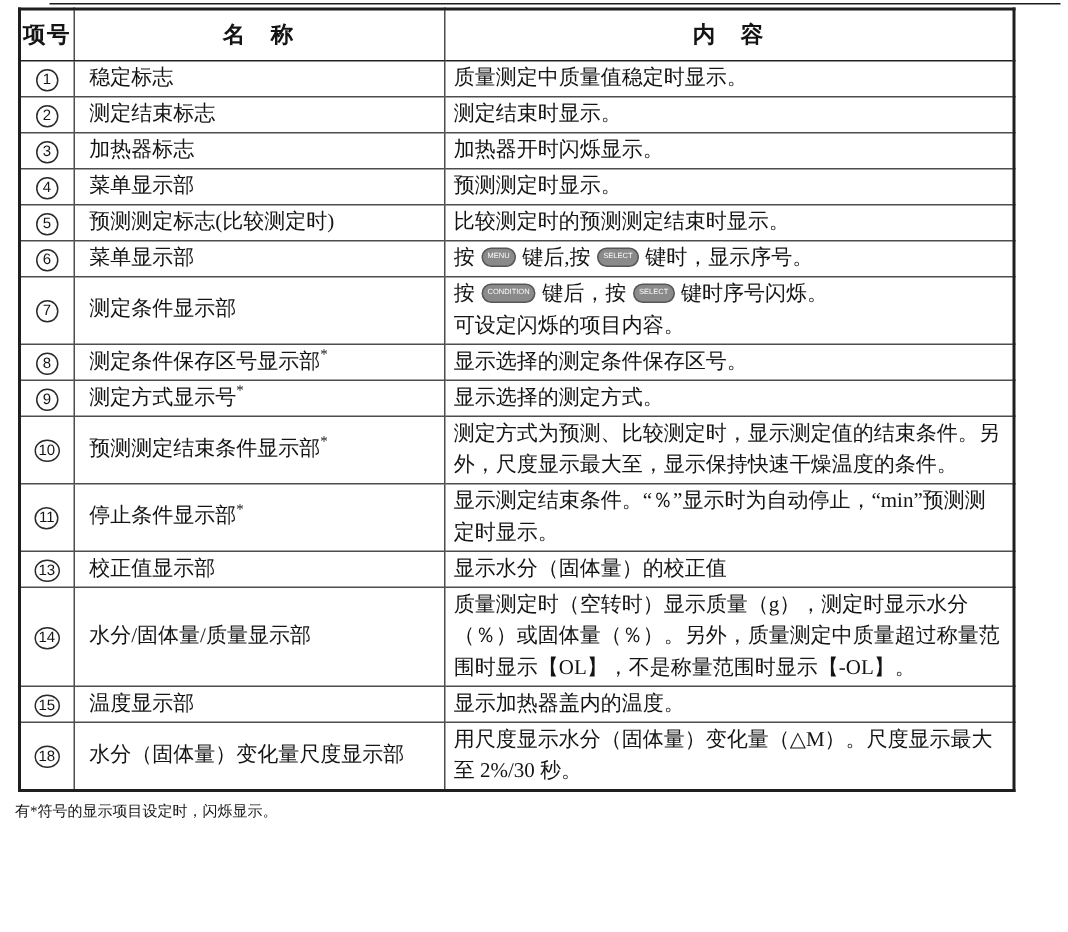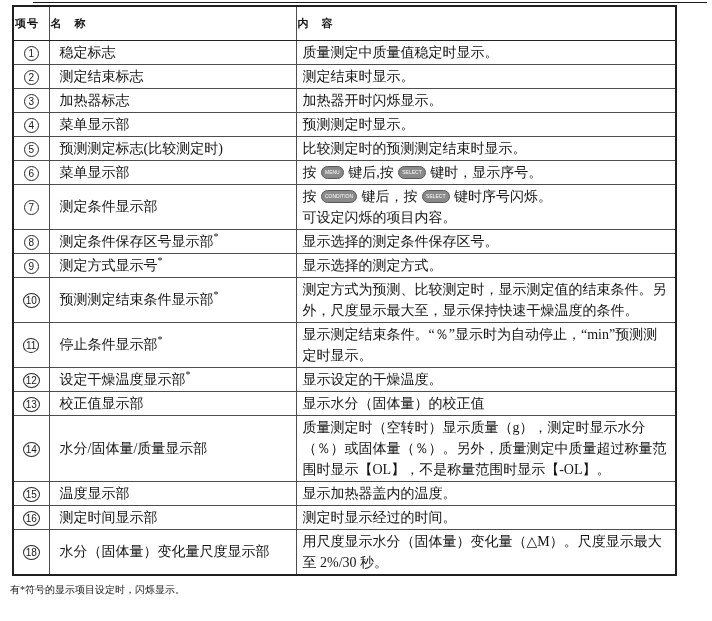--- a/index.html
+++ b/index.html
@@ -11,21 +11,21 @@
   table.spec{
     border-collapse:collapse;table-layout:fixed;
     margin:5px 0 0 12px;width:663px;
     border:2px solid #1f1f1f;
   }
   col.c-no{width:36px;}
   col.c-name{width:247px;}
   col.c-content{width:380px;}
   th,td{border:1px solid #4d4d4d;box-sizing:border-box;}
   thead tr{height:34px;}
-  th{font-size:11px;font-weight:bold;text-align:left;letter-spacing:1px;border-bottom:1px solid #222;}
+  th{font-size:15px;font-weight:bold;text-align:center;letter-spacing:1px;border-bottom:1px solid #222;}
   tbody tr{height:24px;}
   td{font-size:14px;line-height:21px;padding:1px 6px;vertical-align:middle;}
   td.no-cell{text-align:center;padding:1px 0;}
   td.name-cell{padding-left:10px;}
   .circle-num{
     display:inline-block;min-width:15px;height:15px;line-height:13px;
     border:1px solid #2a2a2a;border-radius:50%;
     font-size:10px;text-align:center;padding:0 2px;box-sizing:border-box;
     font-family:"Liberation Sans","DejaVu Sans",sans-serif;
   }
@@ -107,45 +107,35 @@
         <td class="no-cell"><span class="circle-num">10</span></td>
         <td class="name-cell">预测测定结束条件显示部<sup class="ast">*</sup></td>
         <td class="content-cell">测定方式为预测、比较测定时，显示测定值的结束条件。另外，尺度显示最大至，显示保持快速干燥温度的条件。</td>
       </tr>
       <tr>
         <td class="no-cell"><span class="circle-num">11</span></td>
         <td class="name-cell">停止条件显示部<sup class="ast">*</sup></td>
         <td class="content-cell">显示测定结束条件。“％”显示时为自动停止，“min”预测测定时显示。</td>
       </tr>
       <tr>
-        <td class="no-cell"><span class="circle-num">12</span></td>
-        <td class="name-cell">设定干燥温度显示部<sup class="ast">*</sup></td>
-        <td class="content-cell">显示设定的干燥温度。</td>
-      </tr>
-      <tr>
         <td class="no-cell"><span class="circle-num">13</span></td>
         <td class="name-cell">校正值显示部</td>
         <td class="content-cell">显示水分（固体量）的校正值</td>
       </tr>
       <tr>
         <td class="no-cell"><span class="circle-num">14</span></td>
         <td class="name-cell">水分/固体量/质量显示部</td>
         <td class="content-cell">质量测定时（空转时）显示质量（g），测定时显示水分（％）或固体量（％）。另外，质量测定中质量超过称量范围时显示【OL】，不是称量范围时显示【-OL】。</td>
       </tr>
       <tr>
         <td class="no-cell"><span class="circle-num">15</span></td>
         <td class="name-cell">温度显示部</td>
         <td class="content-cell">显示加热器盖内的温度。</td>
       </tr>
       <tr>
-        <td class="no-cell"><span class="circle-num">16</span></td>
-        <td class="name-cell">测定时间显示部</td>
-        <td class="content-cell">测定时显示经过的时间。</td>
-      </tr>
-      <tr>
         <td class="no-cell"><span class="circle-num">18</span></td>
         <td class="name-cell">水分（固体量）变化量尺度显示部</td>
         <td class="content-cell">用尺度显示水分（固体量）变化量（△M）。尺度显示最大至 2%/30 秒。</td>
       </tr>
     </tbody>
 </table>
 
 <div class="footnote">有*符号的显示项目设定时，闪烁显示。</div>
 
 </body></html>

